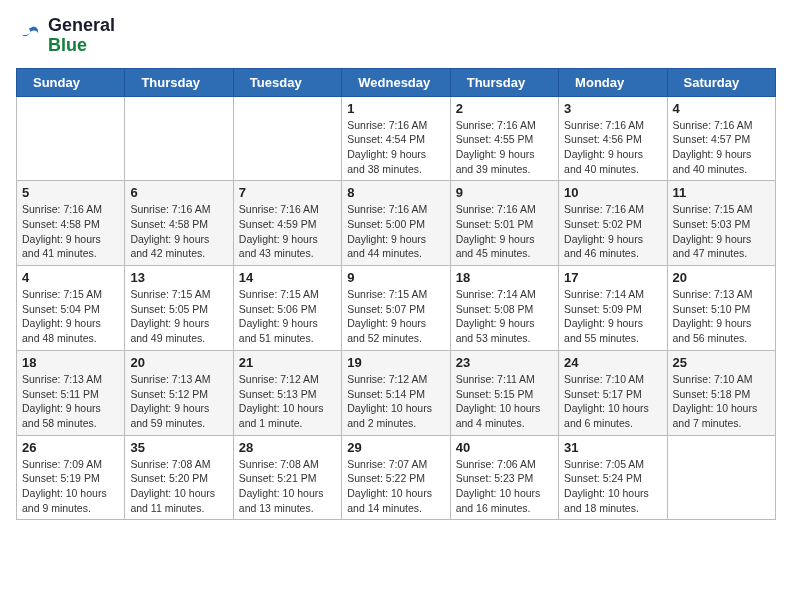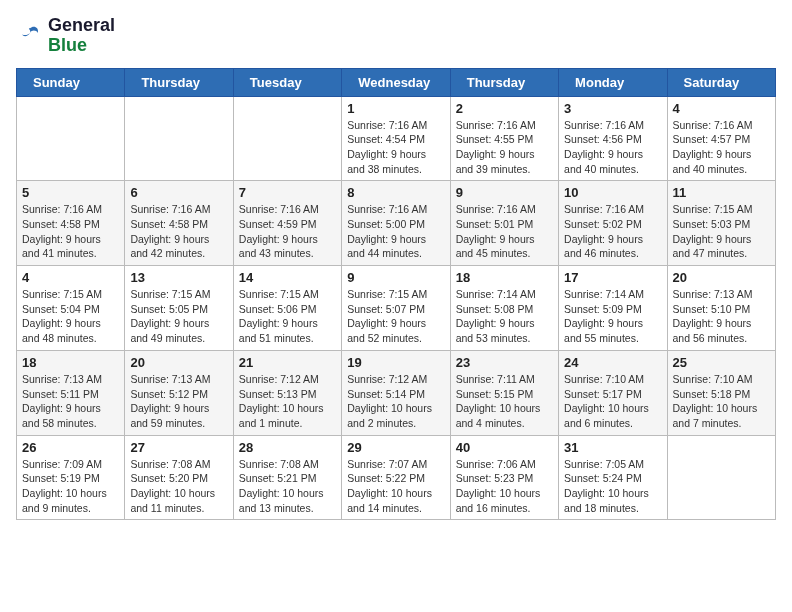--- a/index.html
+++ b/index.html
@@ -330,21 +330,21 @@
       <tr>
         <td>
         <div class="day-num">26</div>
         <div class="day-info">
           Sunrise: 7:09 AM<br>
           Sunset: 5:19 PM<br>
           Daylight: 10 hours and 9 minutes.
         </div>
       </td>
         <td>
-        <div class="day-num">27</div>
+        <div class="day-num">35</div>
         <div class="day-info">
           Sunrise: 7:08 AM<br>
           Sunset: 5:20 PM<br>
           Daylight: 10 hours and 11 minutes.
         </div>
       </td>
         <td>
         <div class="day-num">28</div>
         <div class="day-info">
           Sunrise: 7:08 AM<br>

